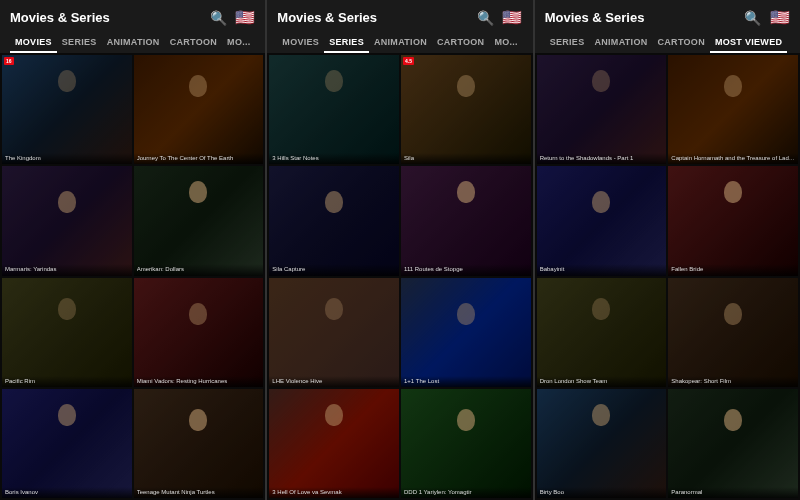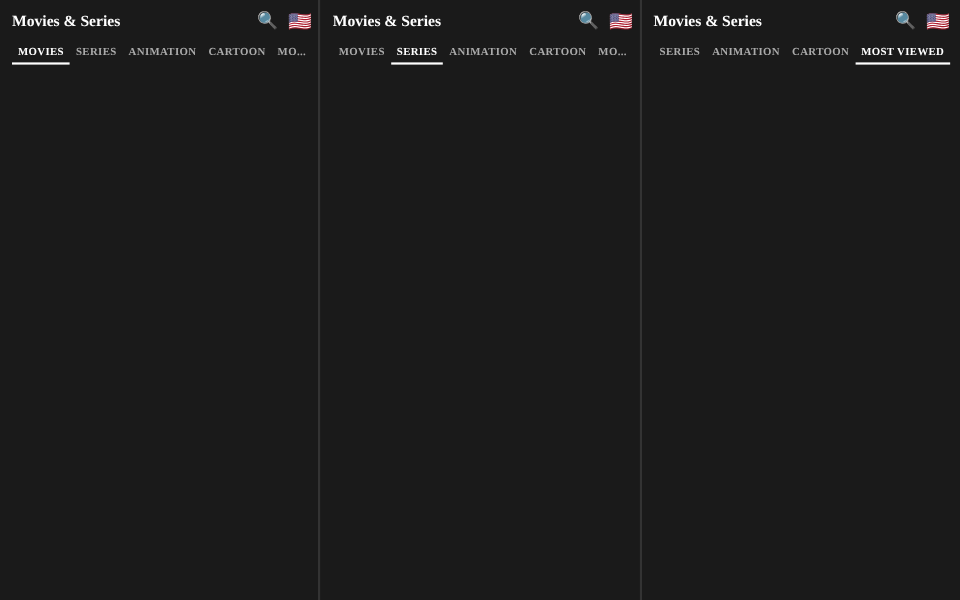--- a/index.html
+++ b/index.html
@@ -15,24 +15,23 @@
     .app-container {
       display: flex;
       width: 800px;
       height: 500px;
       overflow: hidden;
     }
 
     .panel {
       flex: 1;
       display: flex;
-      flex-direction: row;
+      flex-direction: column;
       border-right: 2px solid #333;
       overflow: hidden;
-      font-family: Liberation Serif, serif;
     }
 
     .panel:last-child {
       border-right: none;
     }
 
     .header {
       background: #1a1a1a;
       padding: 8px 10px 0 10px;
       flex-shrink: 0;

